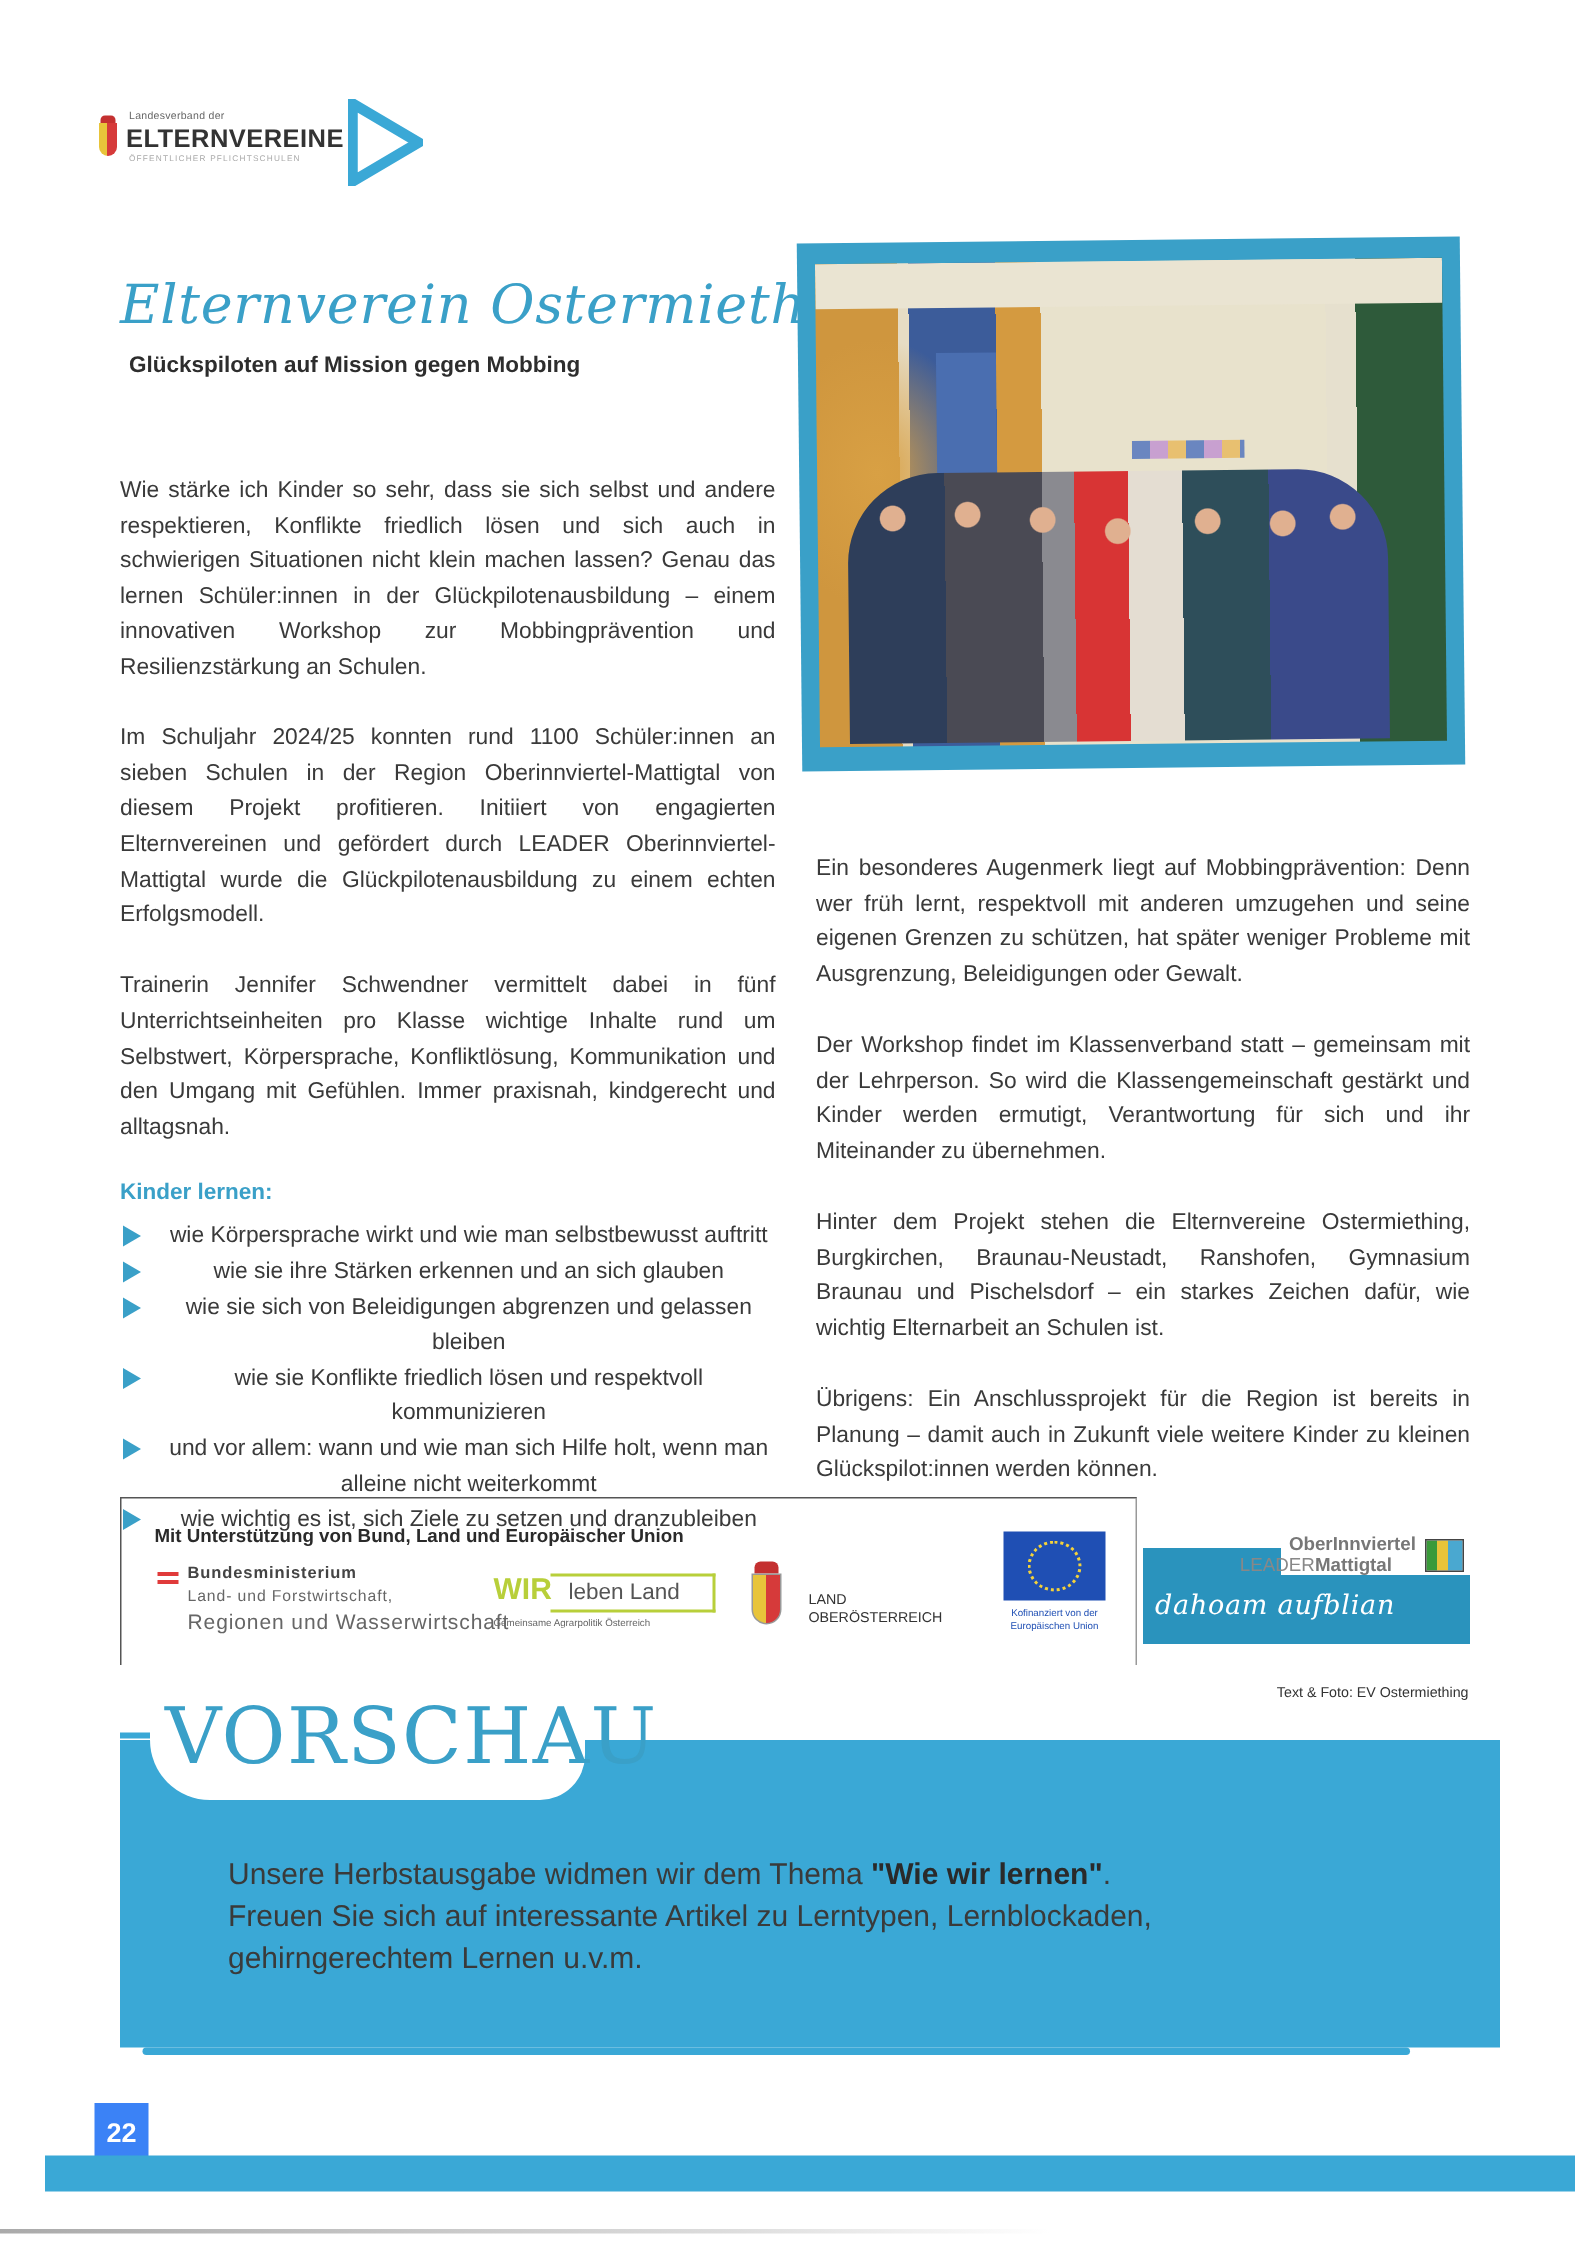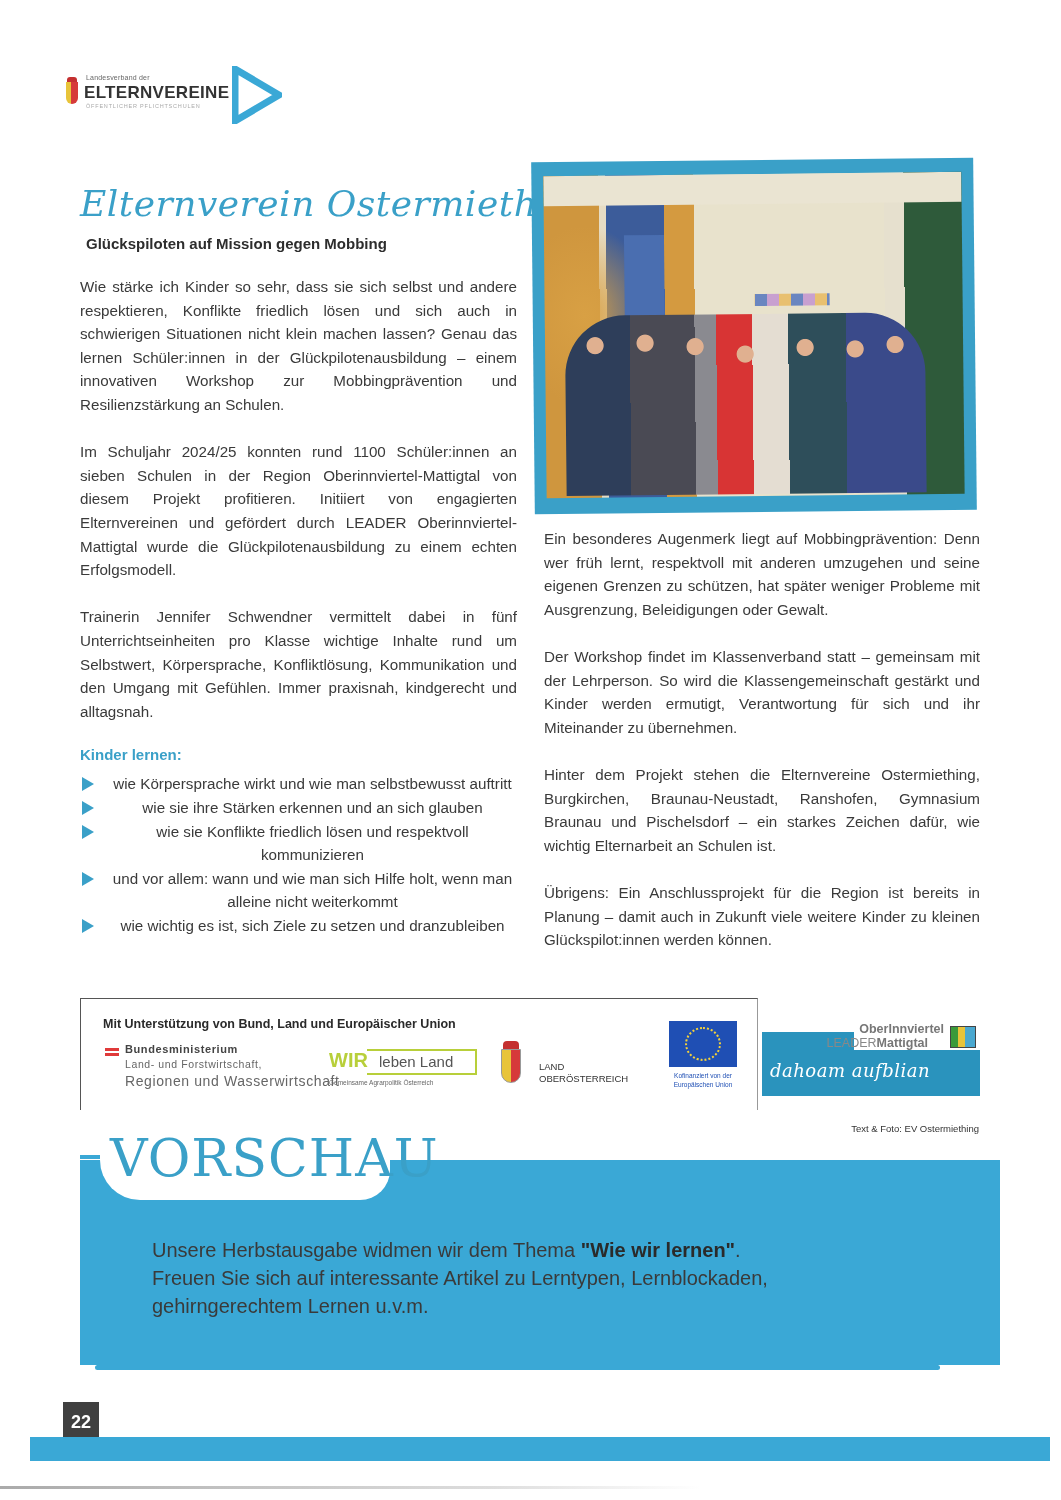--- a/index.html
+++ b/index.html
@@ -12,21 +12,21 @@
   .logo .crest::before { content: ""; position: absolute; left: 1px; top: -5px; width: 10px; height: 5px; background: #c43030; border-radius: 3px 3px 0 0; }
   .logo .small-top { position: absolute; left: 22px; top: 10px; font-size: 7px; color: #666; letter-spacing: 0.2px; }
   .logo .main { position: absolute; left: 20px; top: 19px; font-size: 17px; font-weight: bold; color: #333; letter-spacing: 0.3px; }
   .logo .sub { position: absolute; left: 22px; top: 39px; font-size: 5.5px; color: #aaa; letter-spacing: 0.8px; }
   .logo .tri { position: absolute; left: 168px; top: 2px; width: 50px; height: 58px; }
 
   
   .title { position: absolute; left: 80px; top: 183px; font-family: "DejaVu Serif", serif; font-style: italic; font-size: 36px; color: #3aa0c8; letter-spacing: 0.5px; }
   .subtitle { position: absolute; left: 86px; top: 235px; font-size: 15px; font-weight: bold; color: #2d2d2d; }
 
-  .col { position: absolute; font-size: 15.2px; line-height: 23.6px; color: #3a3a3a; text-align: justify; }
+  .col { position: absolute; font-size: 15.2px; line-height: 23.6px; color: #3a3a3a; text-align: justify; margin-top: 40px; }
   .col p { margin-bottom: 23.6px; }
   .left { left: 80px; top: 275px; width: 437px; }
   .right { left: 544px; top: 527px; width: 436px; }
 
   .kinder-heading { color: #3aa0c8; font-weight: bold; font-size: 15px; margin-top: -4px; margin-bottom: 6px; }
   .bullets { list-style: none; text-align: center; }
   .bullets li { position: relative; padding-left: 28px; }
   .bullets li .arrow { position: absolute; left: 2px; top: 5px; width: 0; height: 0; border-top: 7px solid transparent; border-bottom: 7px solid transparent; border-left: 12px solid #3aa0c8; }
 
   
@@ -81,21 +81,21 @@
   
   .vorschau-band { position: absolute; left: 80px; top: 1160px; width: 920px; height: 205px; background: #3aa8d6; }
   .vorschau-lead { position: absolute; left: 80px; top: 1155px; width: 20px; height: 4px; background: #3aa8d6; }
   .vorschau-notch { position: absolute; left: 100px; top: 1128px; width: 290px; height: 72px; background: #ffffff; border-radius: 0 0 30px 40px; }
   .vorschau-title { position: absolute; left: 110px; top: 1128px; font-family: "DejaVu Serif", serif; font-size: 52px; color: #3aa0c8; letter-spacing: 1px; }
   .vorschau-text { position: absolute; left: 152px; top: 1236px; width: 800px; font-size: 20px; line-height: 28px; color: #3a3a3a; }
   .vorschau-text b { color: #2a2a2a; }
   .vorschau-edge { position: absolute; left: 95px; top: 1365px; width: 845px; height: 5px; background: #3aa8d6; border-radius: 3px; }
 
   .footer-bar { position: absolute; left: 30px; top: 1437px; width: 1020px; height: 24px; background: #3aa8d6; }
-  .page-num { position: absolute; left: 63px; top: 1402px; width: 36px; height: 36px; background: #404040; color: #fff; font-size: 18px; font-weight: bold; text-align: center; line-height: 40px; }
+  .page-num { position: absolute; left: 63px; top: 1402px; width: 36px; height: 36px; background: #3b82f6; color: #fff; font-size: 18px; font-weight: bold; text-align: center; line-height: 40px; }
   .scan-line { position: absolute; left: 0; top: 1486px; width: 700px; height: 3px; background: linear-gradient(90deg,#aaa,#ddd 70%,transparent); }
 </style>
 </head>
 <body>
 
 <div class="logo">
   <div class="crest"></div>
   <div class="small-top">Landesverband der</div>
   <div class="main">ELTERNVEREINE</div>
   <div class="sub">ÖFFENTLICHER PFLICHTSCHULEN</div>
@@ -108,20 +108,21 @@
 <div class="subtitle">Glückspiloten auf Mission gegen Mobbing</div>
 
 <div class="col left">
   <p>Wie stärke ich Kinder so sehr, dass sie sich selbst und andere respektieren, Konflikte friedlich lösen und sich auch in schwierigen Situationen nicht klein machen lassen? Genau das lernen Schüler:innen in der Glückpilotenausbildung – einem innovativen Workshop zur Mobbingprävention und Resilienzstärkung an Schulen.</p>
   <p>Im Schuljahr 2024/25 konnten rund 1100 Schüler:innen an sieben Schulen in der Region Oberinnviertel-Mattigtal von diesem Projekt profitieren. Initiiert von engagierten Elternvereinen und gefördert durch LEADER Oberinnviertel-Mattigtal wurde die Glückpilotenausbildung zu einem echten Erfolgsmodell.</p>
   <p>Trainerin Jennifer Schwendner vermittelt dabei in fünf Unterrichtseinheiten pro Klasse wichtige Inhalte rund um Selbstwert, Körpersprache, Konfliktlösung, Kommunikation und den Umgang mit Gefühlen. Immer praxisnah, kindgerecht und alltagsnah.</p>
   <div class="kinder-heading">Kinder lernen:</div>
   <ul class="bullets">
     <li><span class="arrow"></span><span>wie Körpersprache wirkt und wie man selbstbewusst auftritt</span></li>
     <li><span class="arrow"></span><span>wie sie ihre Stärken erkennen und an sich glauben</span></li>
+    <li><span class="arrow"></span><span>wie sie sich von Beleidigungen abgrenzen und gelassen bleiben</span></li>
     <li><span class="arrow"></span><span>wie sie Konflikte friedlich lösen und respektvoll kommunizieren</span></li>
     <li><span class="arrow"></span><span>und vor allem: wann und wie man sich Hilfe holt, wenn man alleine nicht weiterkommt</span></li>
     <li><span class="arrow"></span><span>wie wichtig es ist, sich Ziele zu setzen und dranzubleiben</span></li>
   </ul>
 </div>
 
 <div class="photo-frame">
   <div class="photo" title="Gruppenfoto einer Schulklasse mit erhobenen Händen">
     <div class="ceiling"></div>
     <div class="window"></div>

